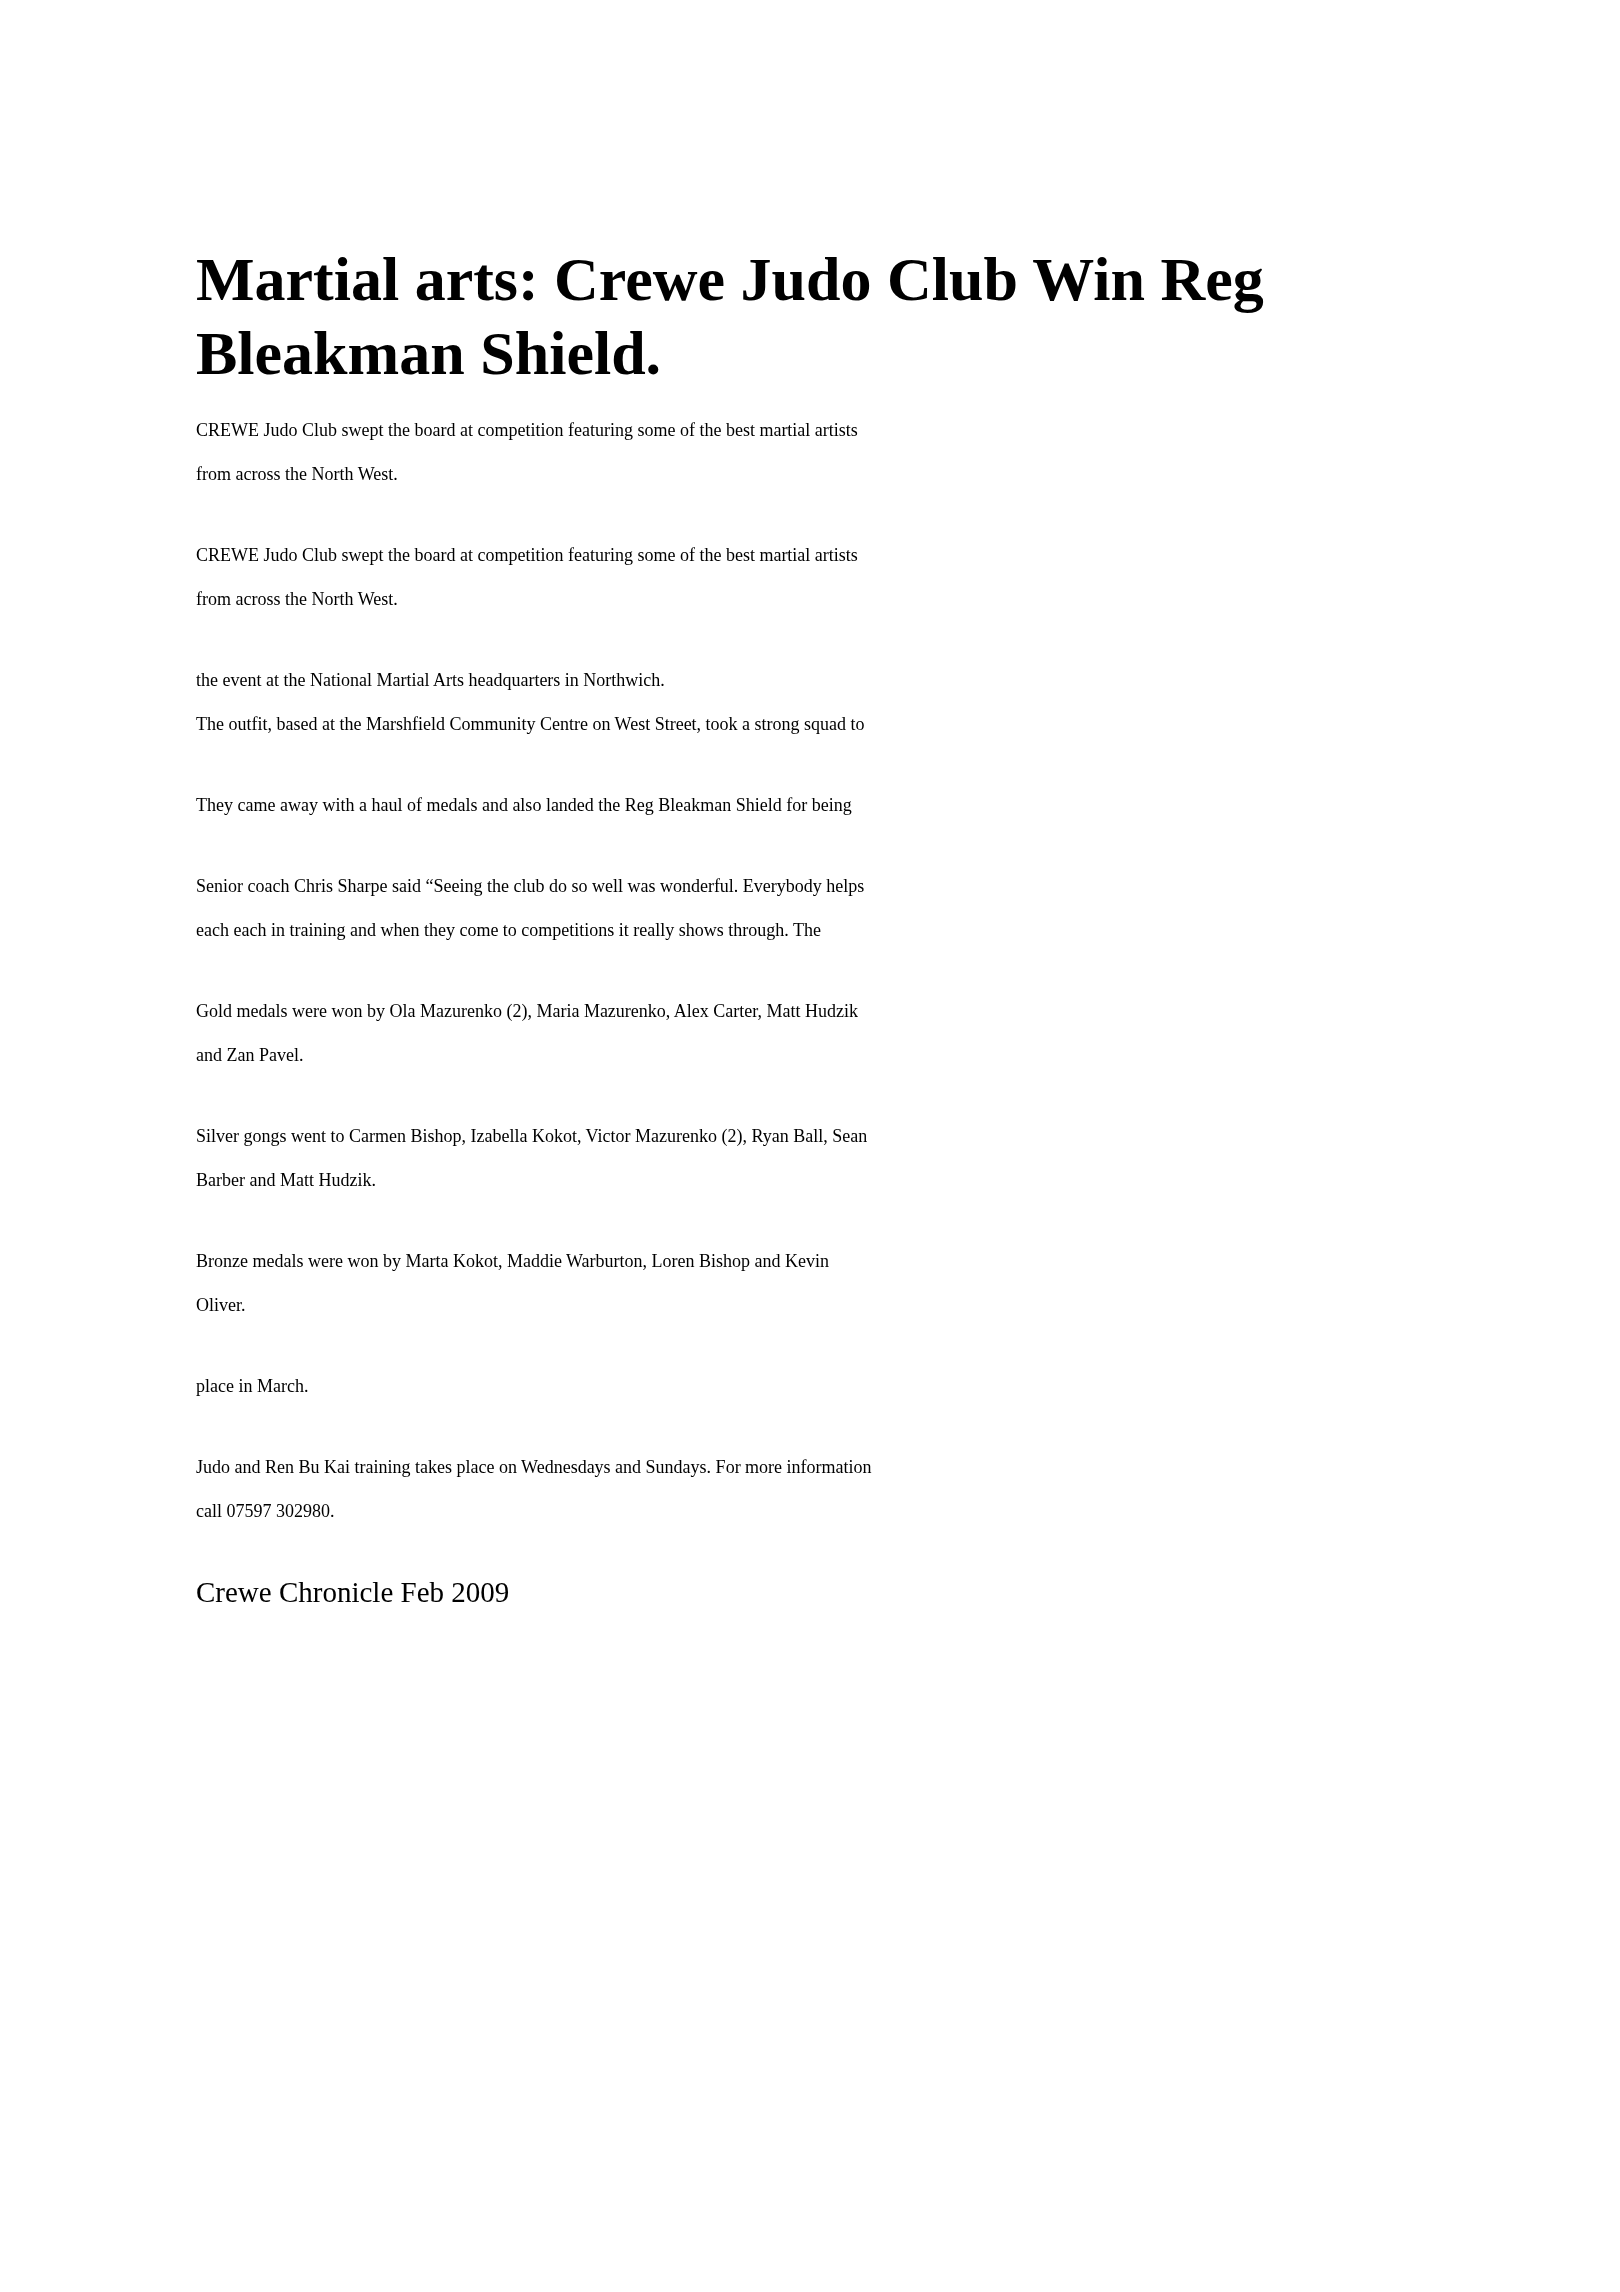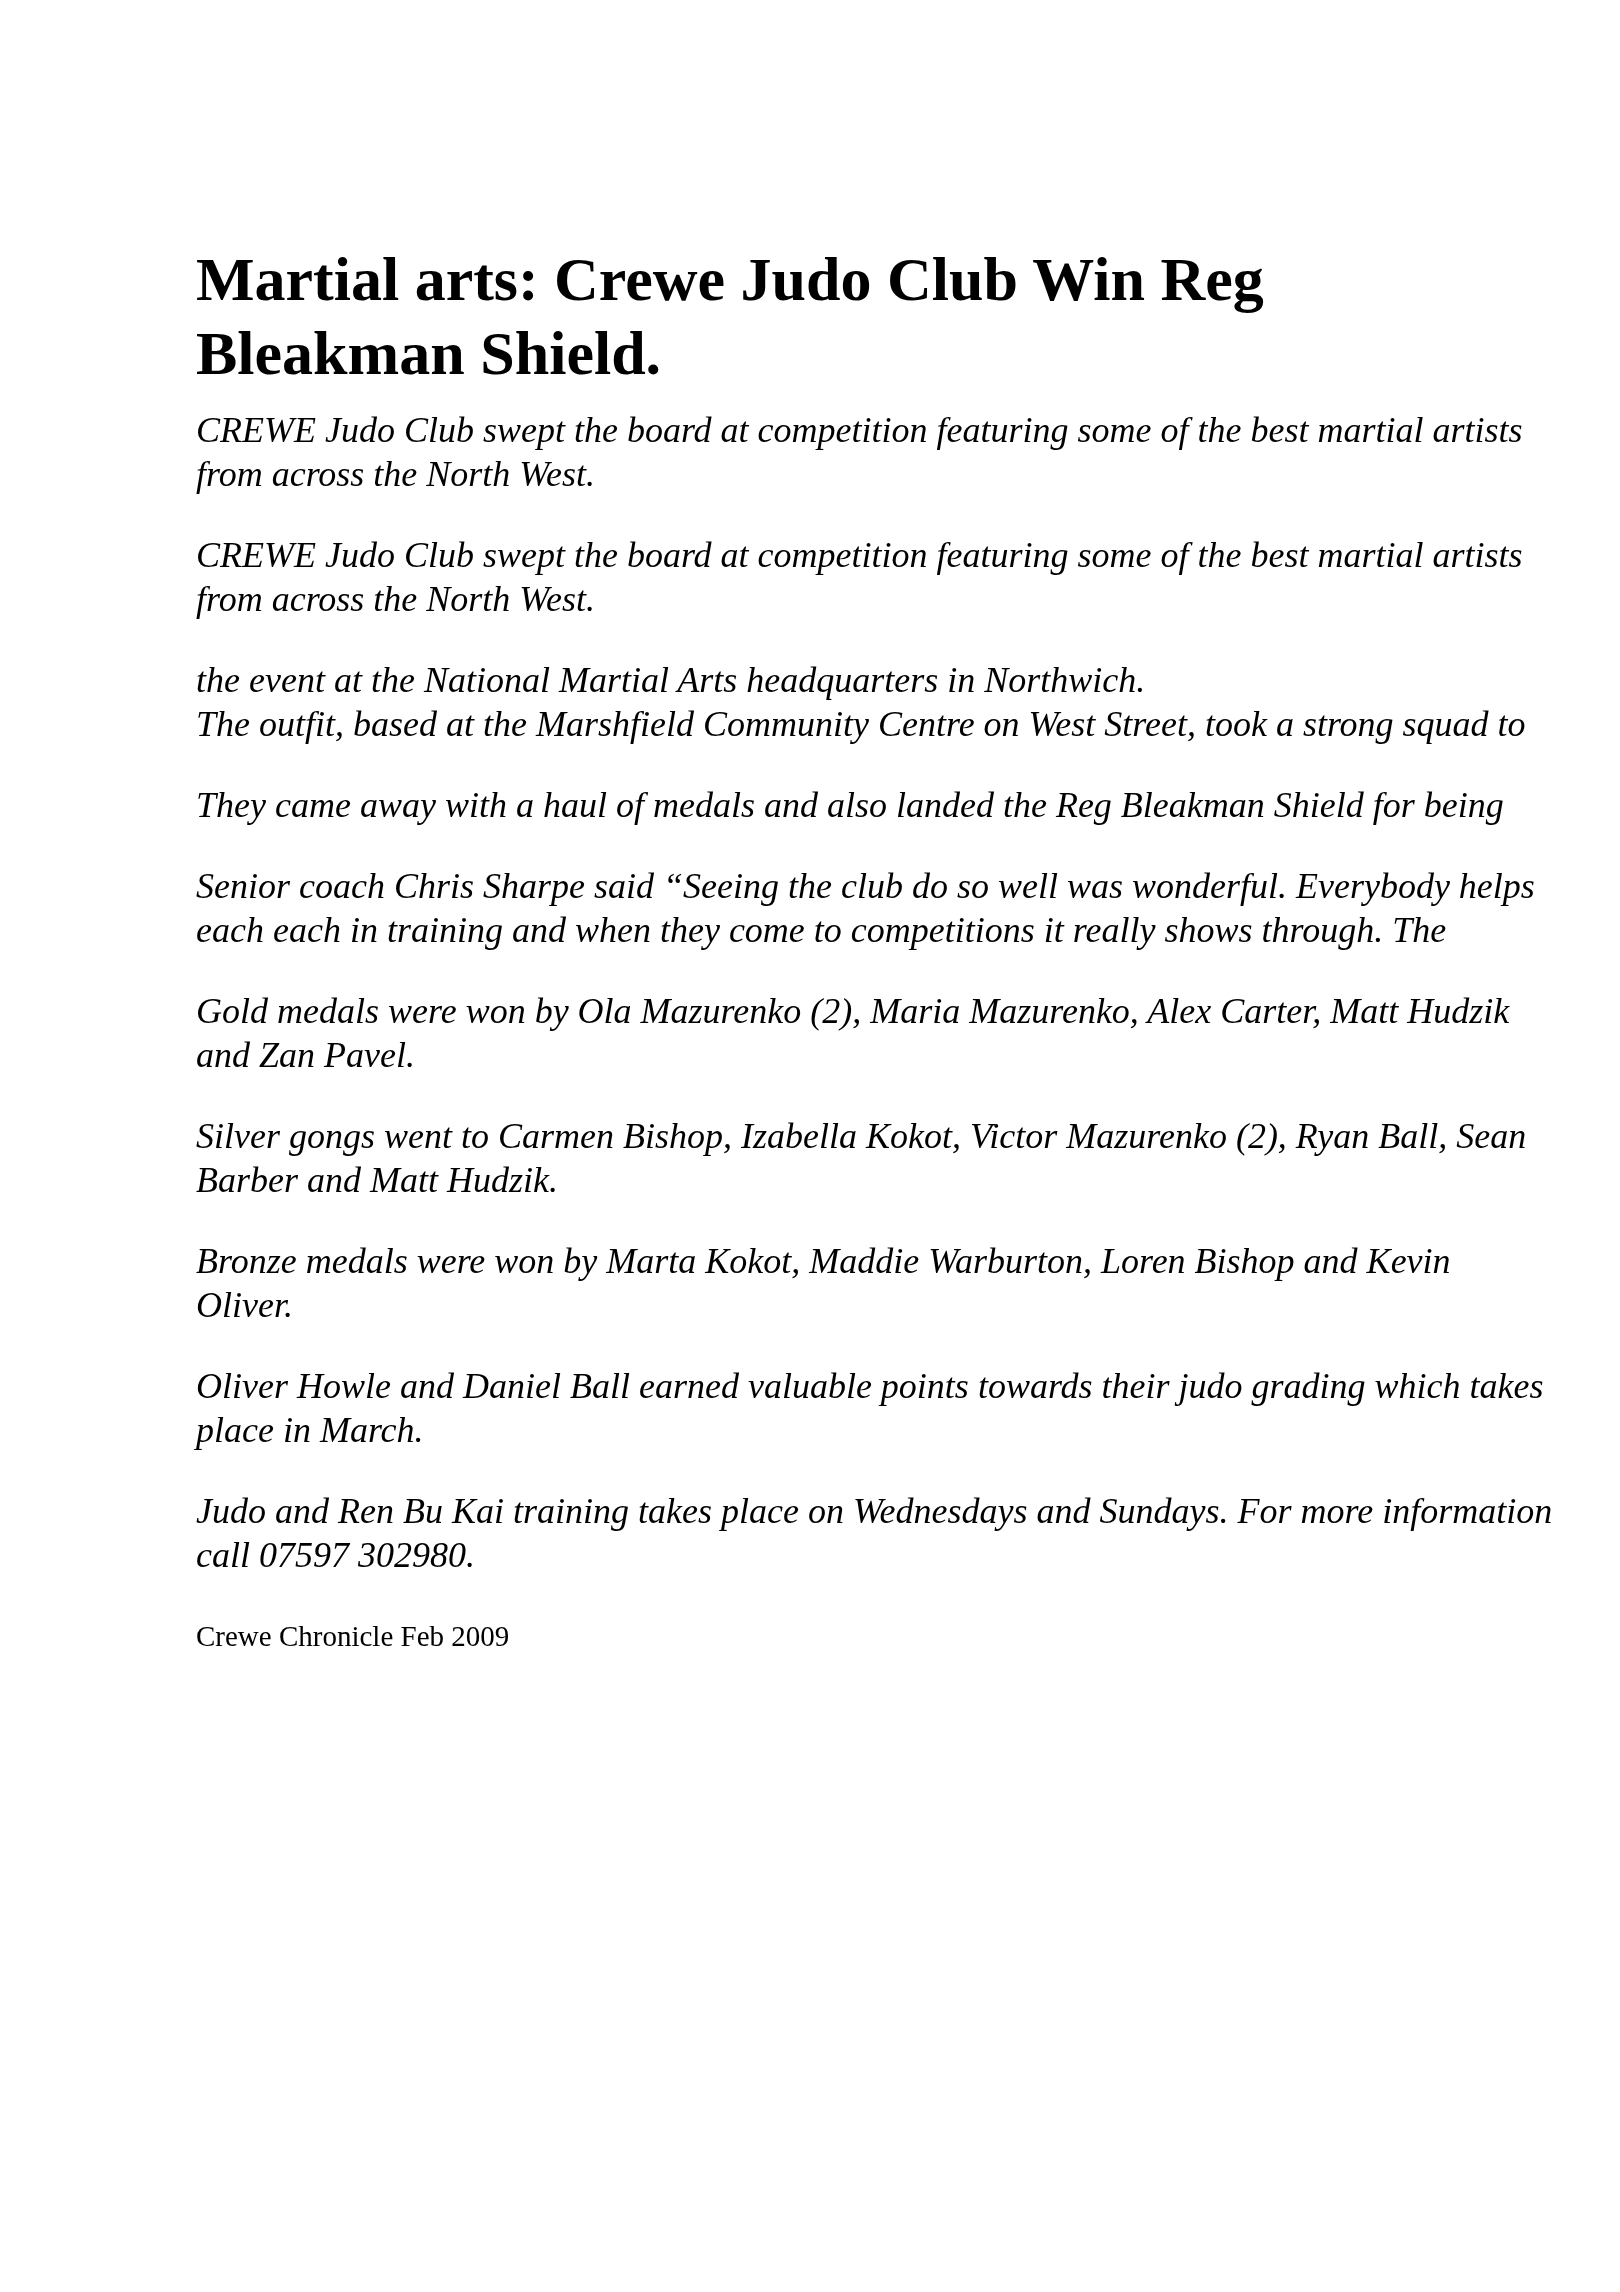--- a/index.html
+++ b/index.html
@@ -23,22 +23,21 @@
     font-size: 62px;
     line-height: 74px;
     font-weight: bold;
     letter-spacing: 0;
   }
   .title .line {
     display: block;
     white-space: nowrap;
   }
   .article-body {
-    font-size: 36px;
-    font-style: italic;
+    font-size: 18px;
   }
   .para {
     margin: 0 0 37px 0;
   }
   .para .line,
   .footer .line {
     display: block;
     line-height: 44px;
     white-space: nowrap;
   }
@@ -80,21 +79,20 @@
       </div>
       <div class="para">
         <span class="line">Silver gongs went to Carmen Bishop, Izabella Kokot, Victor Mazurenko (2), Ryan Ball, Sean</span>
         <span class="line">Barber and Matt Hudzik.</span>
       </div>
       <div class="para">
         <span class="line">Bronze medals were won by Marta Kokot, Maddie Warburton, Loren Bishop and Kevin</span>
         <span class="line">Oliver.</span>
       </div>
       <div class="para">
-        <span class="line">Oliver Howle and Daniel Ball earned valuable points towards their judo grading which takes</span>
         <span class="line">place in March.</span>
       </div>
       <div class="para">
         <span class="line">Judo and Ren Bu Kai training takes place on Wednesdays and Sundays. For more information</span>
         <span class="line">call 07597 302980.</span>
       </div>
     </div>
   <div class="footer">
     <span class="line">Crewe Chronicle Feb 2009</span>
   </div>

